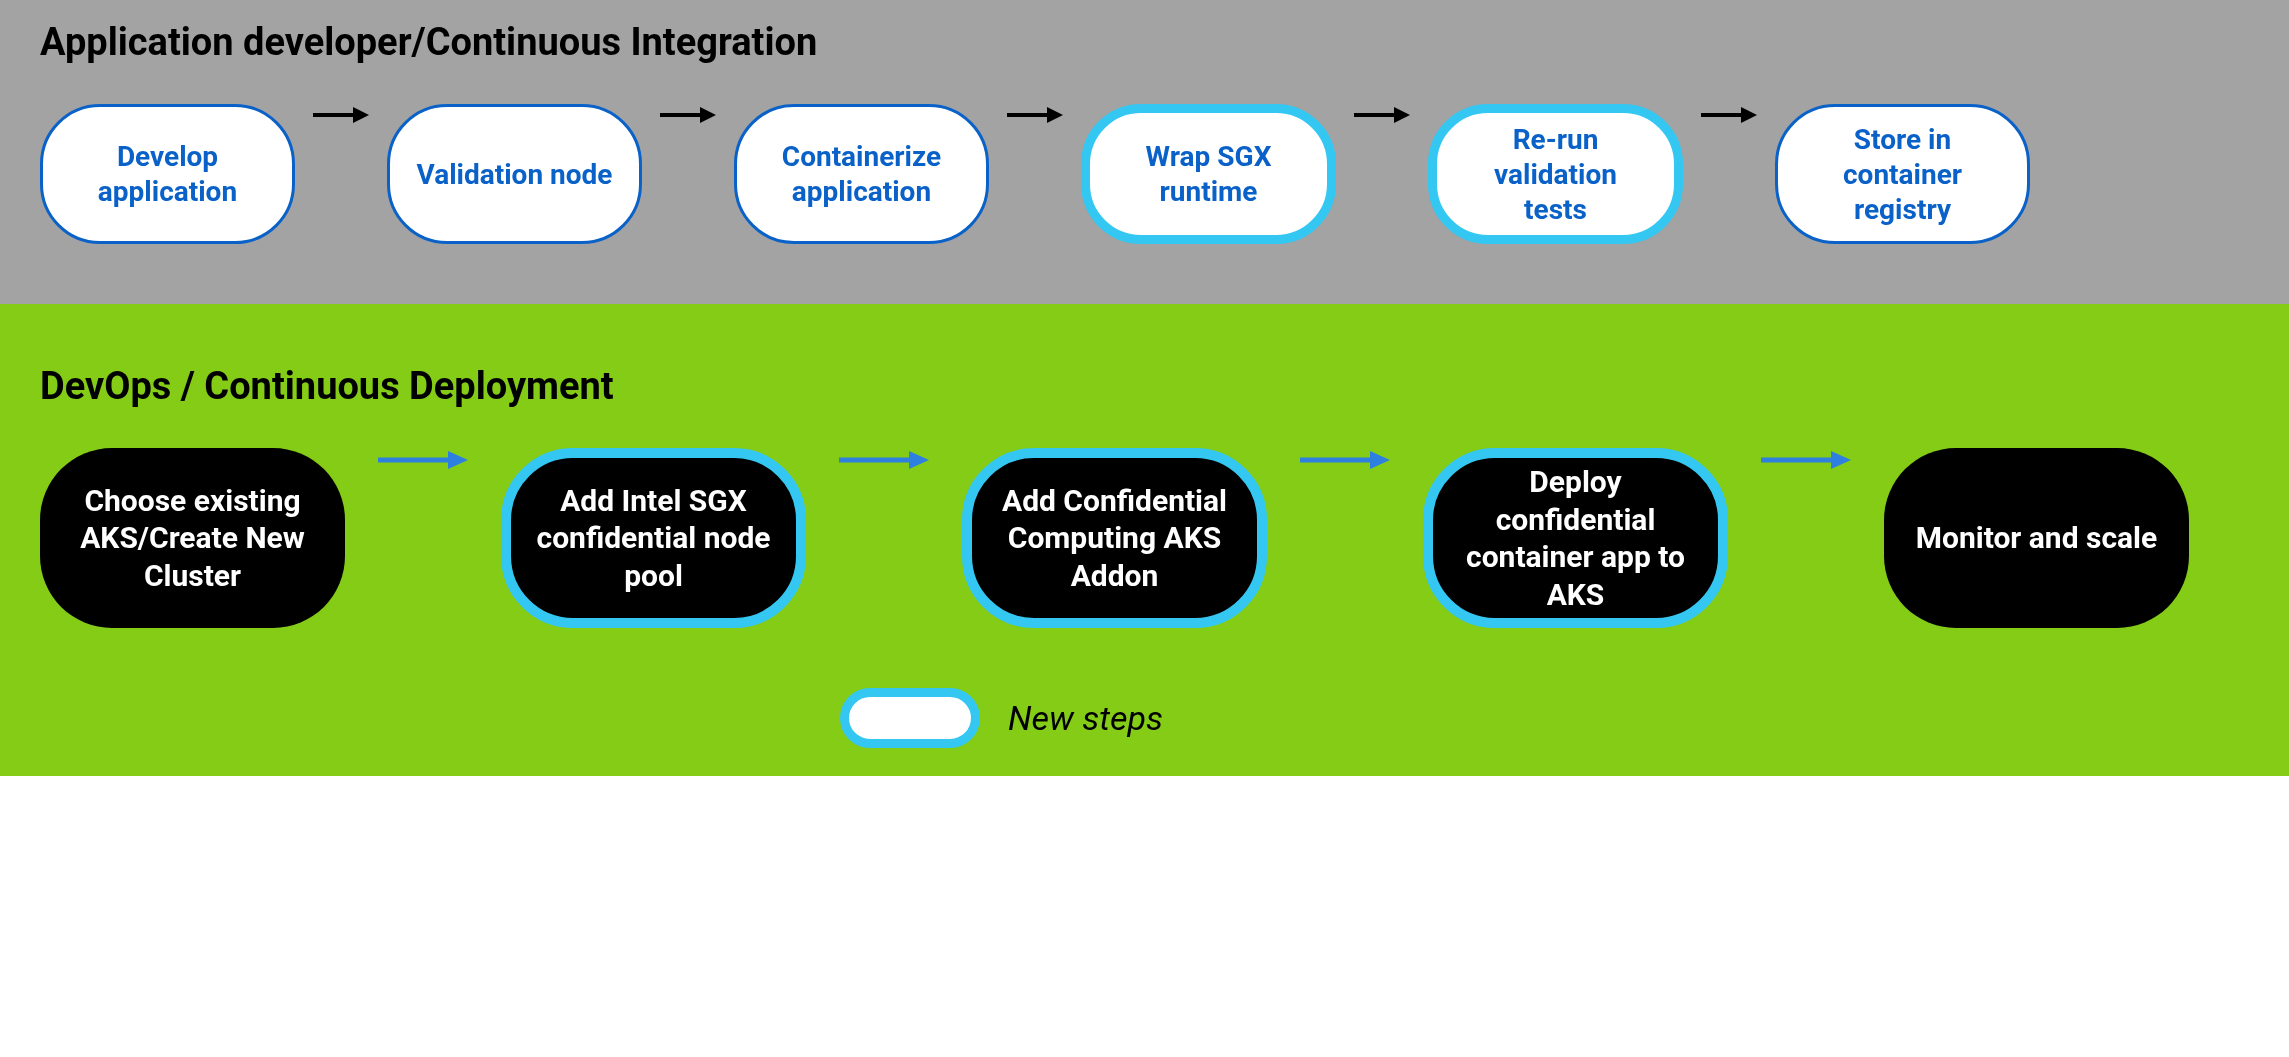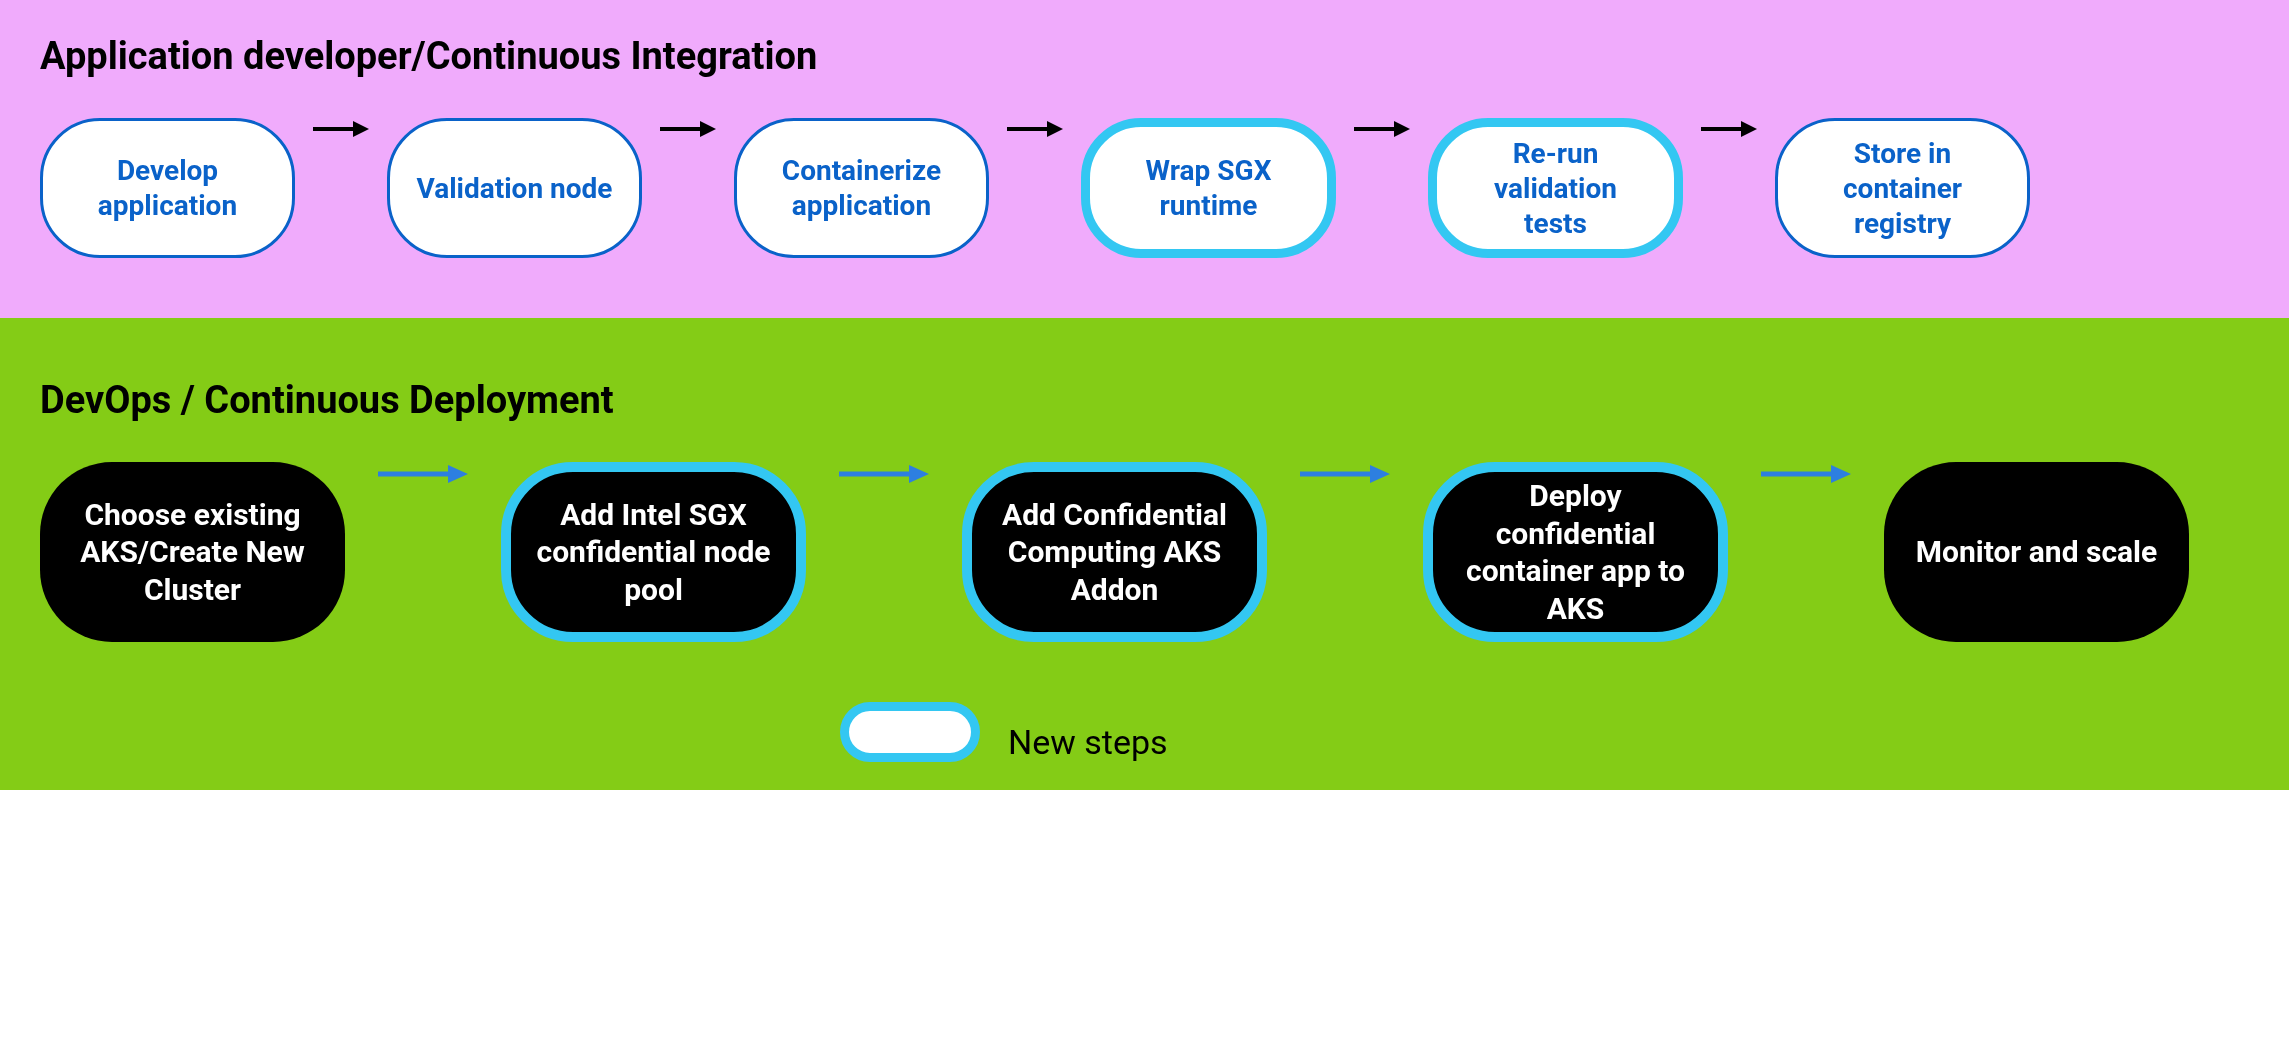--- a/index.html
+++ b/index.html
@@ -4,22 +4,22 @@
 <style>
   * { box-sizing: border-box; margin: 0; padding: 0; }
   body {
     font-family: "Segoe UI", -apple-system, BlinkMacSystemFont, Roboto, "Helvetica Neue", Arial, sans-serif;
     background: #ffffff;
     width: 2289px;
     height: 1057px;
     color: #000;
   }
   .section-ci {
-    background: #f0abfc;
-    padding: 34px 40px 60px 40px;
+    background: #a3a3a3;
+    padding: 20px 40px 60px 40px;
   }
   .section-cd {
     background: #84cc16;
     padding: 60px 40px 28px 40px;
   }
   .section-title {
     font-size: 38px;
     font-weight: 700;
     color: #000;
     margin-bottom: 40px;
@@ -76,24 +76,25 @@
   }
   .arrow svg { display:block; }
   .cd-gap {
     width: 120px;
     display:flex;
     align-items:center;
     justify-content:center;
   }
   .legend {
     display: flex;
-    align-items: flex-end;
+    align-items: center;
     gap: 28px;
     margin-top: 60px;
     margin-left: 800px;
+    font-style: italic;
   }
   .legend-swatch {
     width: 140px;
     height: 60px;
     border: 9px solid #33c7f2;
     border-radius: 40px;
     background: #ffffff;
   }
   .legend-text {
     font-size: 34px;

